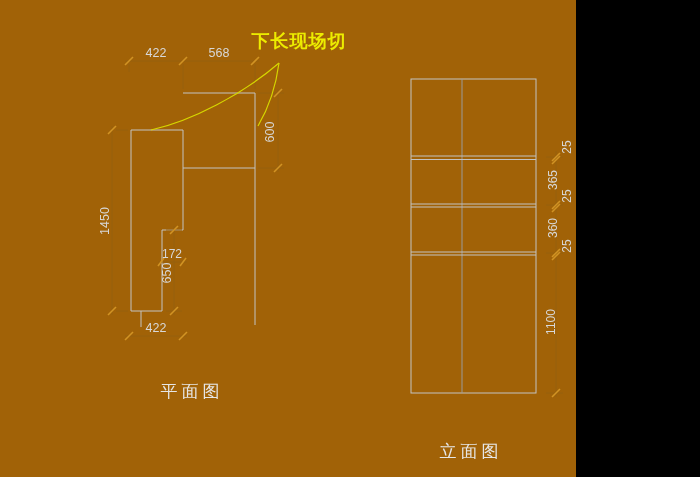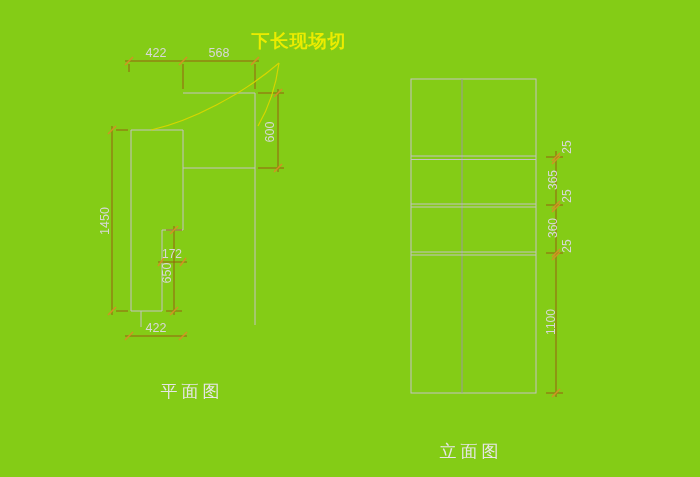--- a/index.html
+++ b/index.html
@@ -1,16 +1,16 @@
 <!DOCTYPE html>
 <html><head>
 <meta charset="utf-8">
 <style>
   html,body{margin:0;padding:0;background:#000;}
-  .stage{position:relative;width:700px;height:477px;background:#84cc16;overflow:hidden;}
+  .stage{position:relative;width:576px;height:477px;background:#a16207;overflow:hidden;}
   svg{display:block;}
   .geo{stroke:#c3c3c3;stroke-width:1;fill:none;}
   .geo2{stroke:#9a9a9a;stroke-width:1;fill:none;}
   .dim{stroke:#96610e;stroke-width:1;fill:none;}
   .tick{stroke:#d19324;stroke-width:1.6;fill:none;}
   .leader{stroke:#d6d600;stroke-width:1.2;fill:none;}
   .dimtext{fill:#d8d8d8;font-family:"Liberation Sans",sans-serif;font-size:12.5px;}
   .dimtext-sm{fill:#d8d8d8;font-family:"Liberation Sans",sans-serif;font-size:12px;}
   .title{fill:#e6e6e6;font-family:"Liberation Sans",sans-serif;font-size:17px;letter-spacing:4px;}
   .note{fill:#ecec00;font-family:"Liberation Sans",sans-serif;font-size:18px;font-weight:bold;letter-spacing:1px;}

